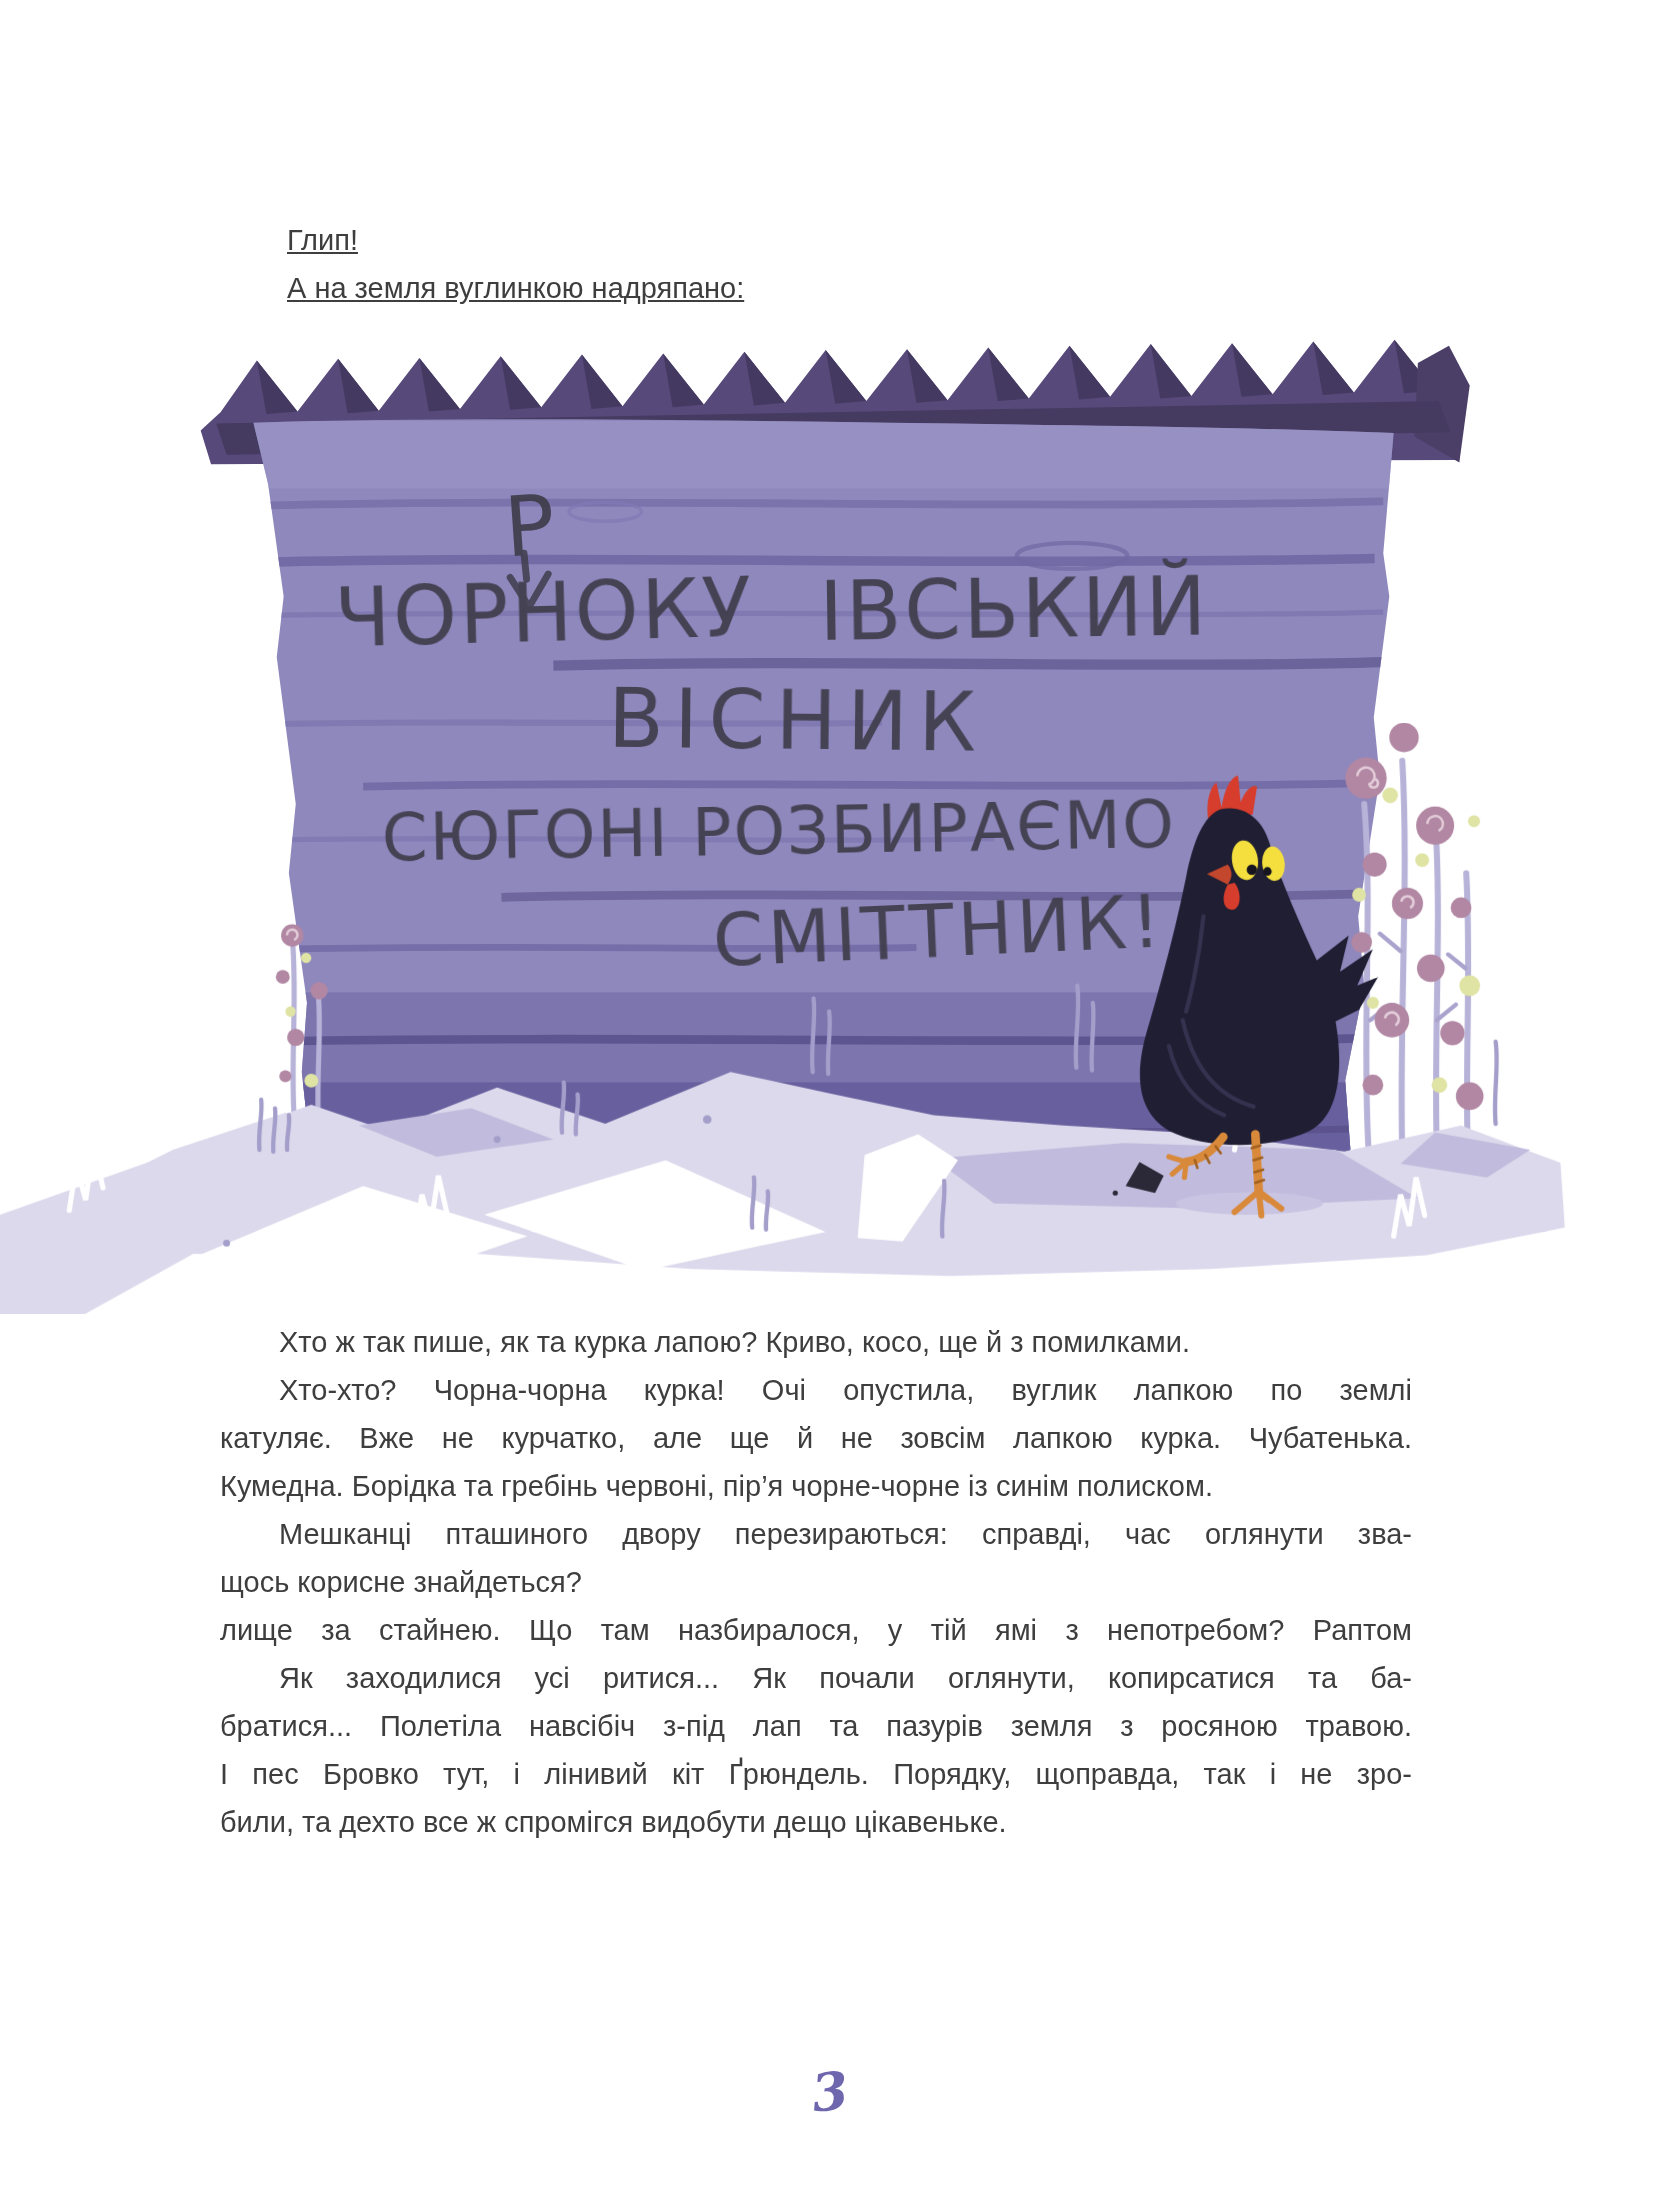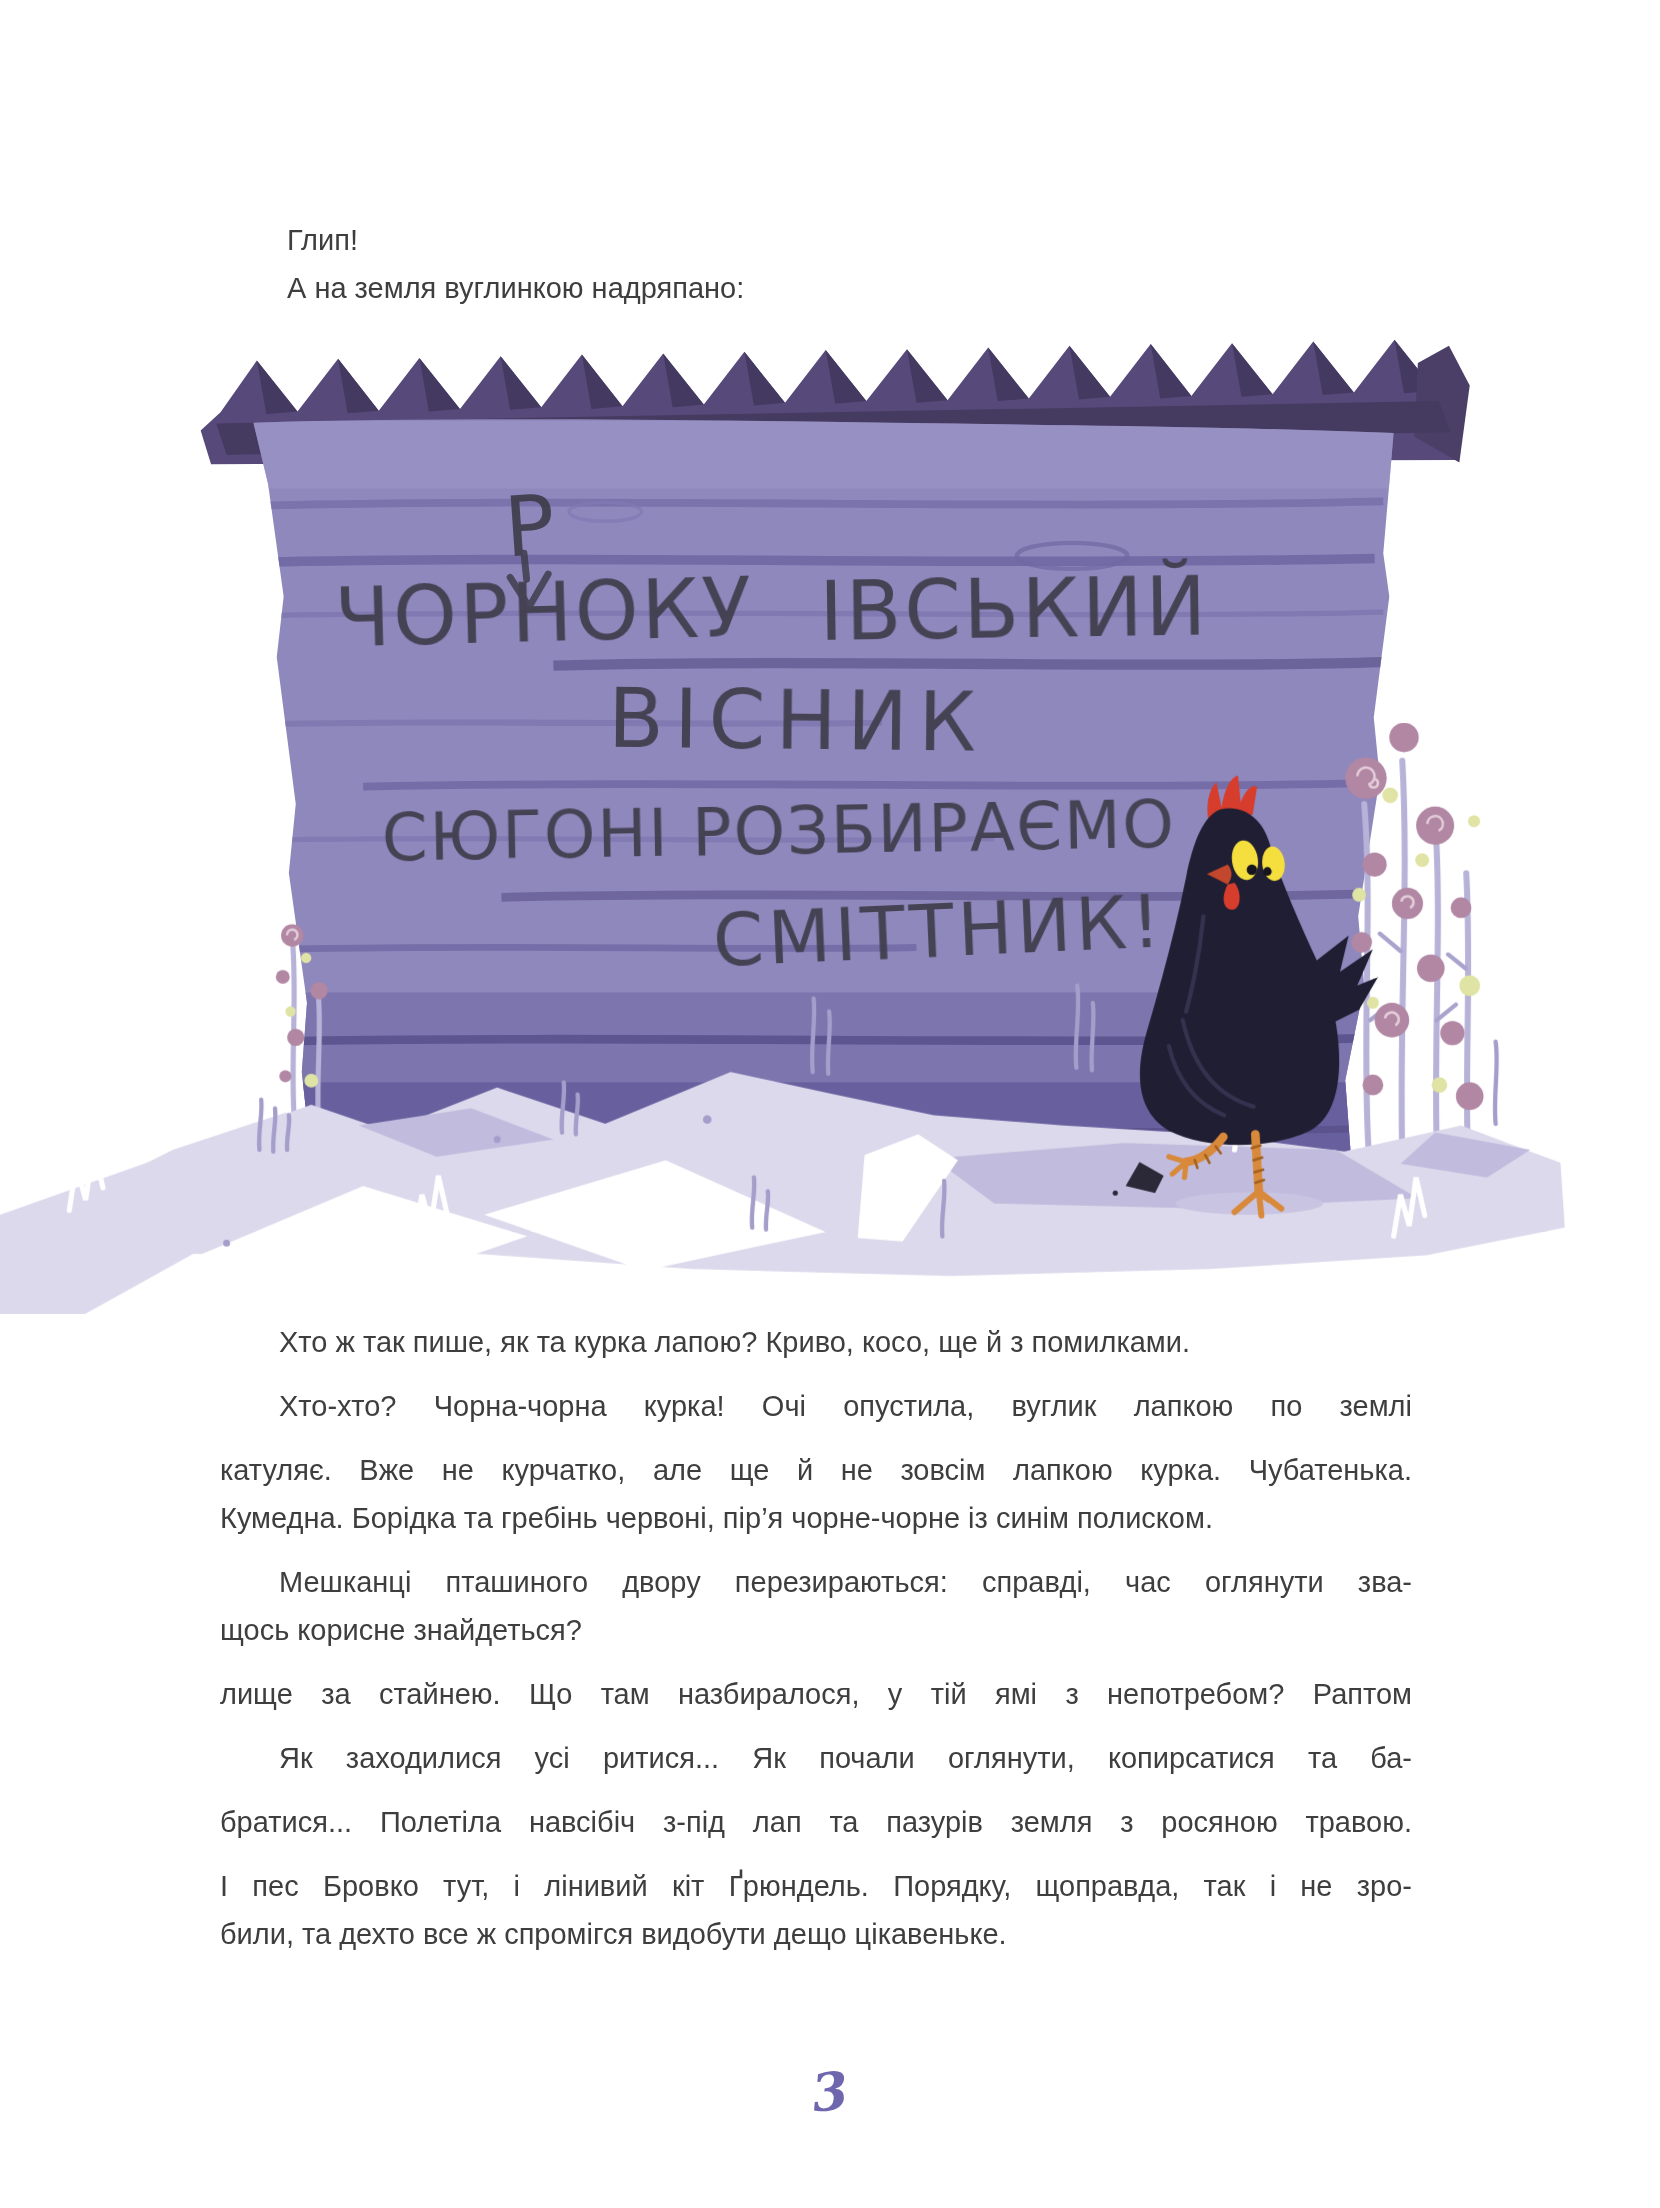--- a/index.html
+++ b/index.html
@@ -1,23 +1,23 @@
 <!DOCTYPE html>
 <html style="font-size:14px"><head>
 <meta charset="utf-8">
 <style>
   html,body{margin:0;padding:0;background:#ffffff;}
   .page{position:relative;width:1660px;height:2208px;background:#ffffff;overflow:hidden;
         font-family:"Liberation Sans", sans-serif;color:#3e3e3e;}
   .intro{position:absolute;left:228px;top:216px;width:1192px;font-size:29px;line-height:48px;}
-  .intro .line{display:block;text-indent:59px;}
+  .intro .line{display:block;text-indent:59px;text-decoration:underline;}
   .illustration{position:absolute;left:0;top:0;}
   .story{position:absolute;left:220px;top:1318px;width:1192px;font-size:29px;line-height:48px;}
   .story .line{display:block;text-align:justify;}
-  .story .jl{text-align-last:justify;margin-top:16px;}
+  .story .jl{text-align-last:justify;}
   .story .para .line:first-child{text-indent:59px;}
   .pagenum{position:absolute;left:0;top:2061px;width:1660px;text-align:center;}
   .pagenum span{display:inline-block;font-family:"DejaVu Serif", serif;font-style:italic;font-weight:bold;
         font-size:52px;color:#6f67ad;transform:rotate(-6deg);}
   .graf{font-family:"DejaVu Sans", sans-serif;fill:#3f3c4a;opacity:0.92;}
 </style>
 </head>
 <body>
 
 <div class="page">

